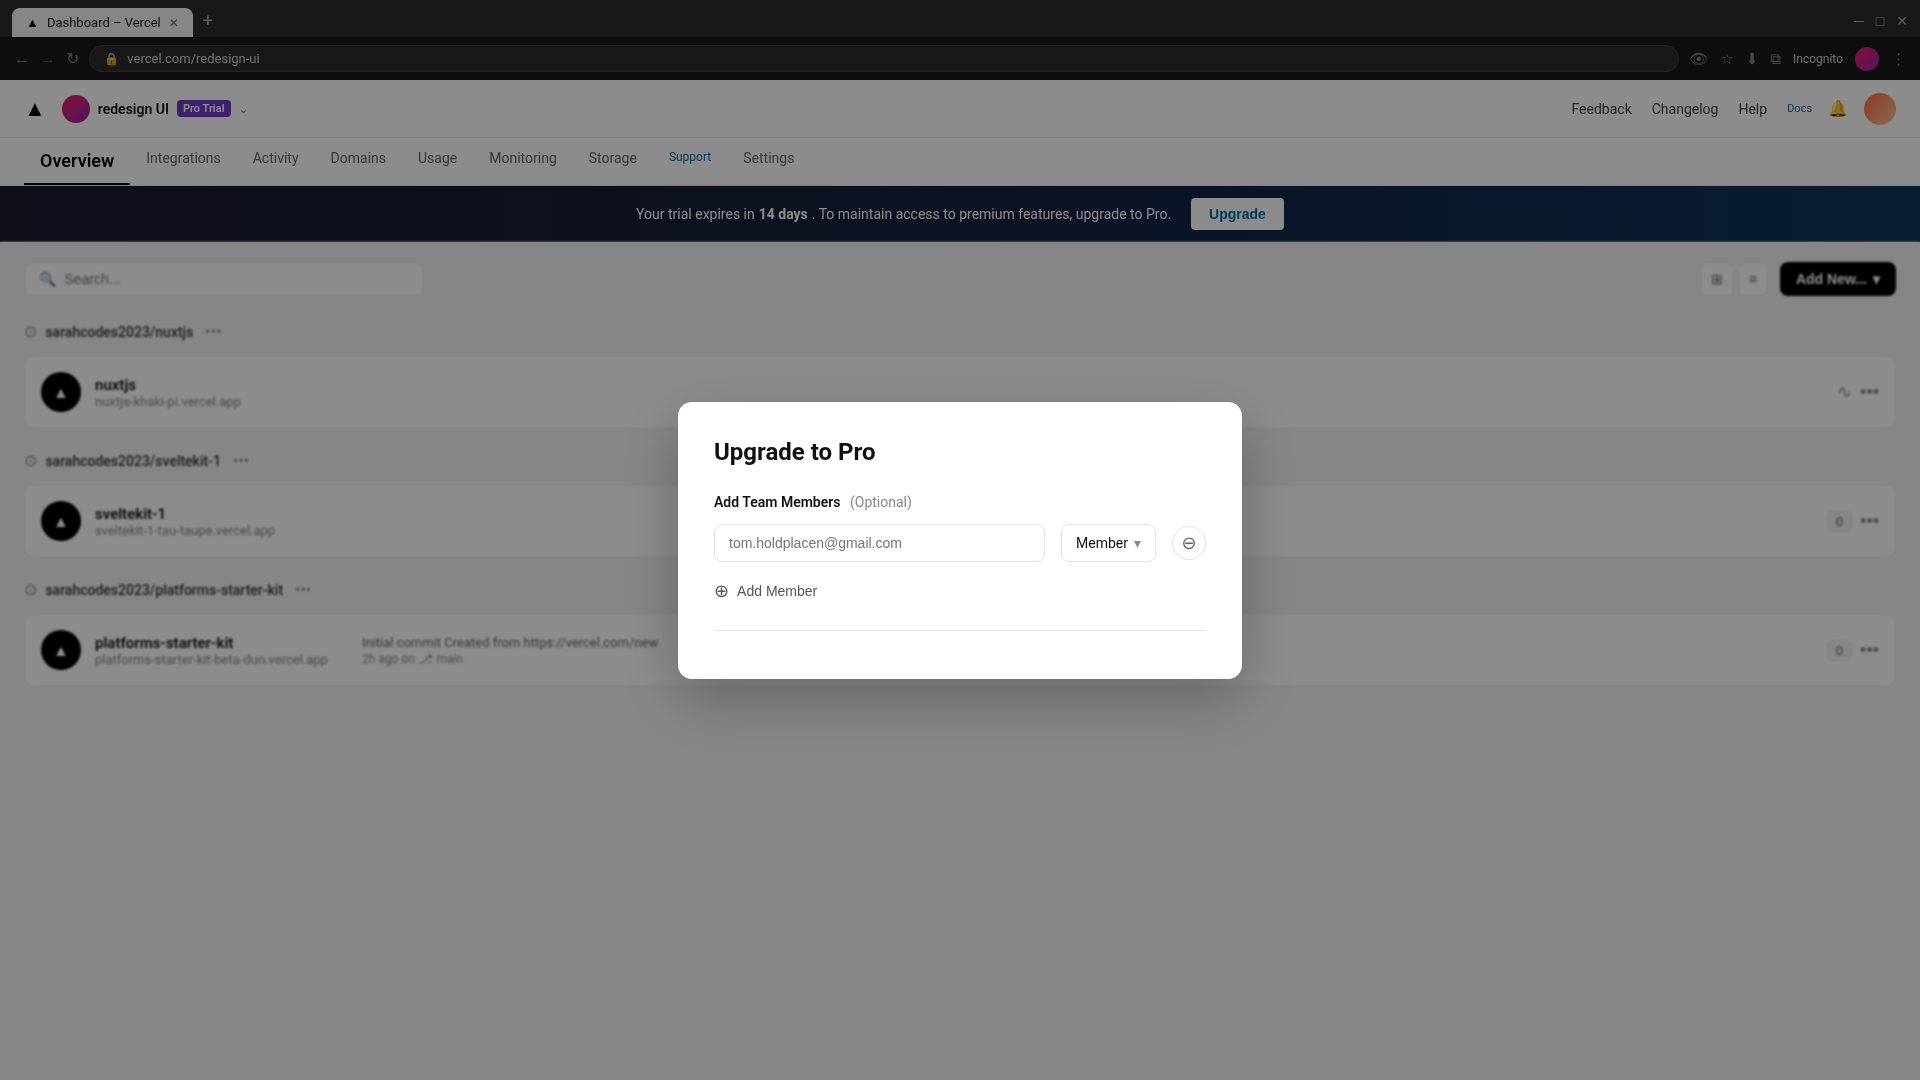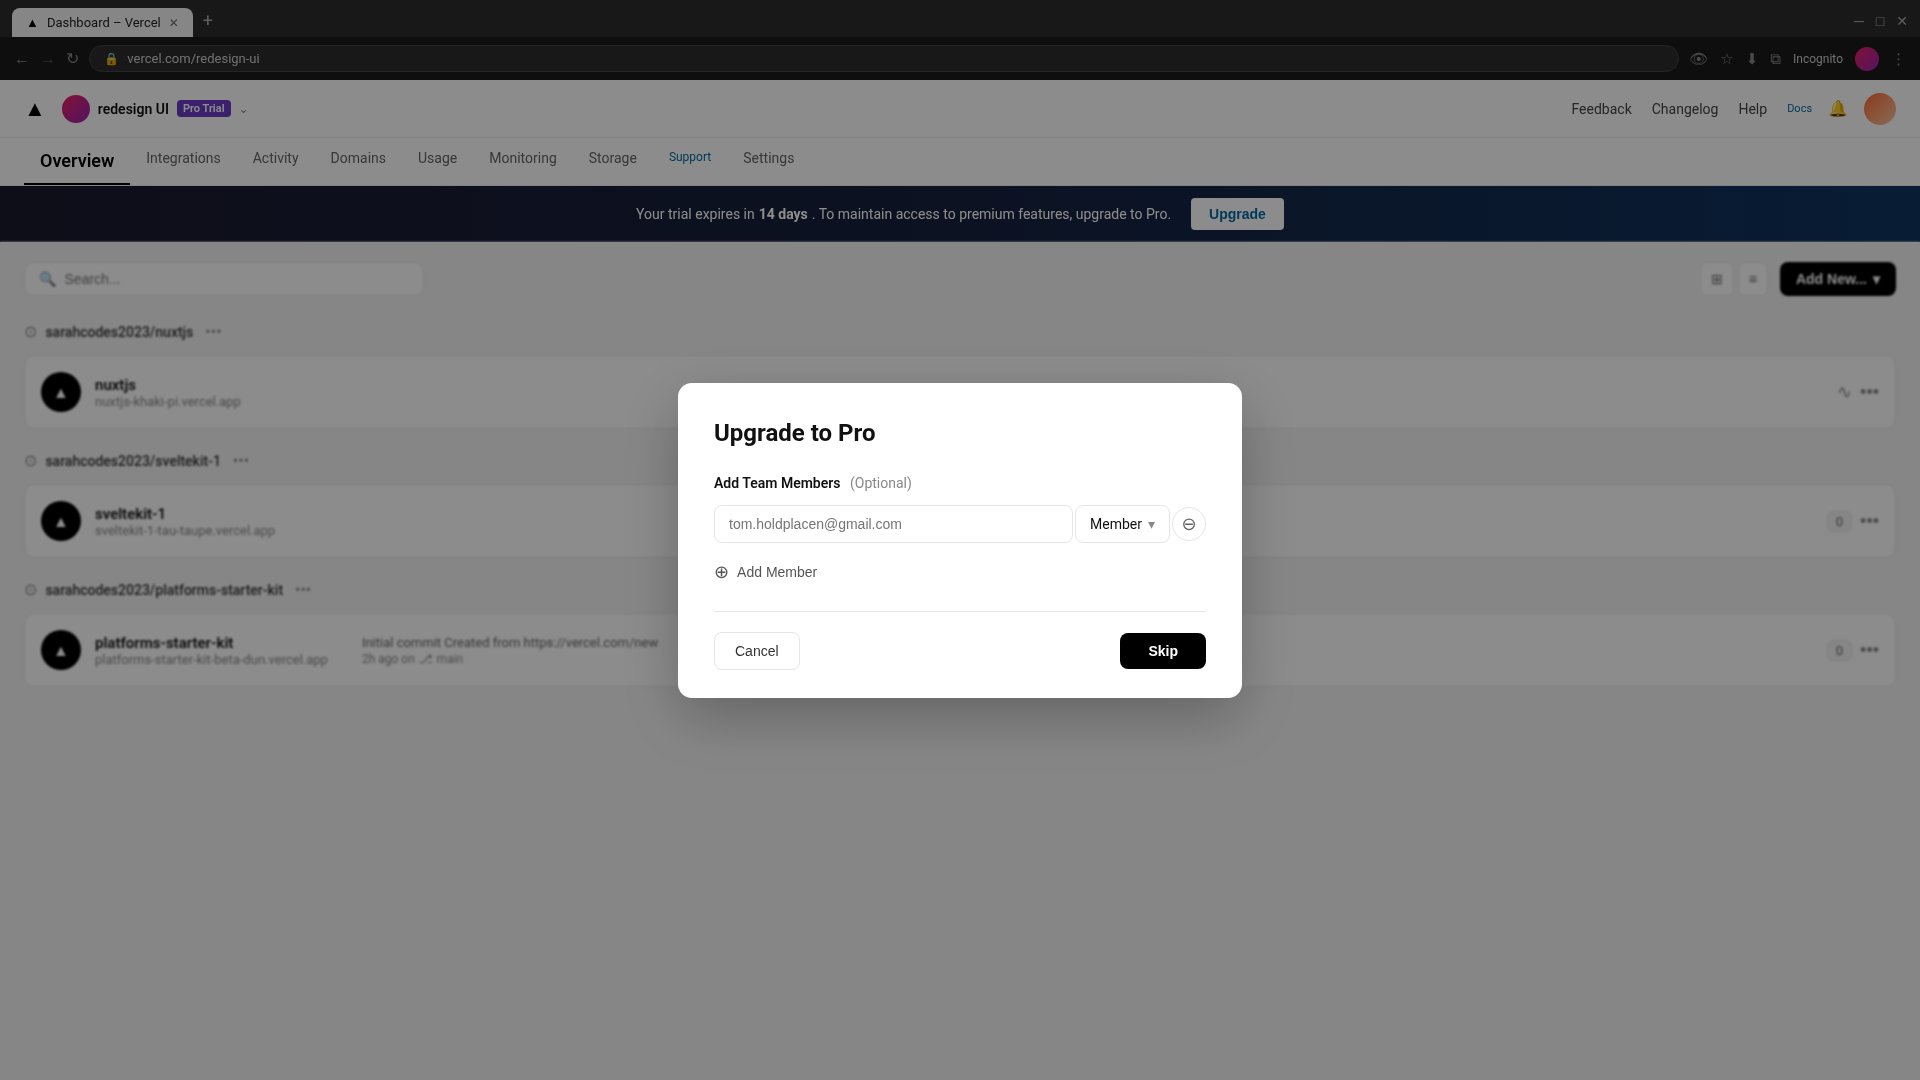--- a/index.html
+++ b/index.html
@@ -170,36 +170,32 @@
 <div style="position:fixed; top:0; left:0; width:100%; height:100%; background:rgba(0,0,0,0.45); z-index:100; display:flex; align-items:center; justify-content:center;">
   <div style="background:#fff; border-radius:14px; width:564px; padding:36px 36px 28px; box-shadow:0 20px 60px rgba(0,0,0,0.25); position:relative;">
 
     <h2 style="font-size:24px; font-weight:700; margin-bottom:28px;">Upgrade to Pro</h2>
 
     <div style="font-size:14px; font-weight:600; margin-bottom:14px; color:#111;">
       <span>Add Team Members</span>
       <span style="font-weight:400; color:#888; margin-left:6px;">(Optional)</span>
     </div>
 
-    <div style="display:flex; align-items:center; gap:2px; margin-bottom:14px;">
+    <div style="display:flex; align-items:center; gap:16px; margin-bottom:14px;">
       <input type="text" style="flex: 1 1 0%; border: 1px solid rgb(229, 229, 229); border-radius: 8px; padding: 10px 14px; font-size: 14px; outline: none; color: rgb(187, 187, 187);" placeholder="tom.holdplacen@gmail.com">
       <div style="border:1px solid #e5e5e5; border-radius:8px; padding:10px 14px; font-size:14px; background:#fff; display:flex; align-items:center; gap:6px; color:#111; cursor:pointer; white-space:nowrap;">
         <span>Member</span>
         <span style="color:#888;">▾</span>
       </div>
       <button style="background:none; border:1px solid #e5e5e5; border-radius:50%; width:34px; height:34px; display:flex; align-items:center; justify-content:center; cursor:pointer; color:#666; font-size:18px; flex-shrink:0;">
         <span>⊖</span>
       </button>
     </div>
 
     <button style="display:flex; align-items:center; gap:8px; color:#555; font-size:14px; cursor:pointer; background:none; border:none; padding:4px 0;">
       <span style="font-size:18px; color:#555;">⊕</span>
       <span>Add Member</span>
     </button>
 
     <hr style="border:none; border-top:1px solid #e5e5e5; margin:24px 0 20px;">
 
-    <div style="display:flex; align-items:center; justify-content:space-between;">
-      <button style="background:none; border:1px solid #e5e5e5; border-radius:8px; padding:10px 20px; font-size:14px; font-weight:500; cursor:pointer; color:#333;">Cancel</button>
-      <button style="background:#000; color:#fff; border:none; border-radius:8px; padding:10px 28px; font-size:14px; font-weight:600; cursor:pointer;">Skip</button>
-    </div>
   </div>
 </div>
 
 </body></html>

